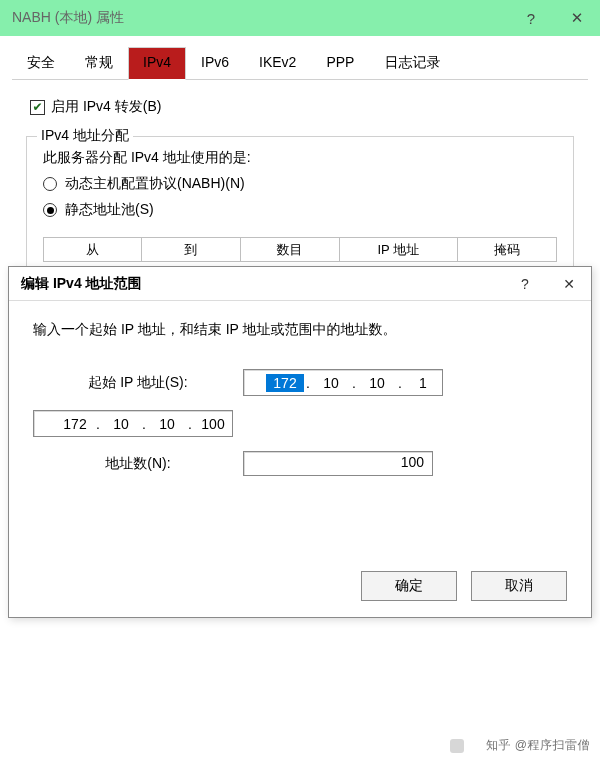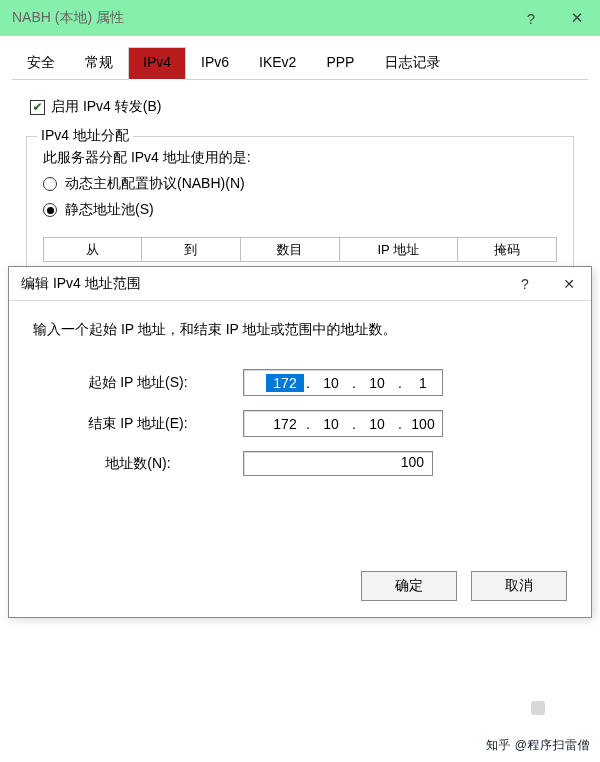--- a/index.html
+++ b/index.html
@@ -106,21 +106,21 @@
     background: #ffffff;
     border: 1px solid #8a8a8a;
     box-shadow: 2px 2px 8px rgba(0,0,0,0.15);
   }
   .dialog .dlg-titlebar {
     display: flex; align-items: center; justify-content: space-between;
     height: 34px;
     padding: 0 0 0 12px;
     border-bottom: 1px solid #dcdcdc;
   }
-  .dlg-titlebar .title { font-size: 14px; }
+  .dlg-titlebar .title { font-size: 14px; font-weight: bold; }
   .dlg-titlebar .controls { display: flex; }
   .dlg-titlebar .btn {
     width: 44px; height: 34px;
     display: flex; align-items: center; justify-content: center;
     color: #333;
   }
   .dlg-body { padding: 20px 24px 12px 24px; }
   .dlg-msg { margin-bottom: 30px; }
   .formrow {
     display: flex; align-items: center;
@@ -159,24 +159,23 @@
     border: 1px solid #8a8a8a;
     background: #f3f3f3;
     display: flex; align-items: center; justify-content: center;
     padding: 0 14px;
   }
 
   .watermark {
     position: absolute;
     right: 10px; bottom: 8px;
     font-size: 12px;
-    color: #0f172a;
+    color: #737373;
     display: flex; align-items: center; gap: 22px;
     letter-spacing: 0.5px;
-    flex-direction: column;
   }
   .watermark .z {
     width: 14px; height: 14px; border-radius: 3px;
     background: #d7d7d7;
     display:inline-block;
   }
 </style>
 </head>
 <body>
 
@@ -246,21 +245,20 @@
           <span class="dot">.</span>
         <span class="oct">10</span>
           <span class="dot">.</span>
         <span class="oct">10</span>
           <span class="dot">.</span>
         <span class="oct">1</span>
       </div>
     </div>
 
     <div class="formrow">
-      <label>结束 IP 地址(E):</label>
       <div class="ipbox">
         <span class="oct">172</span>
           <span class="dot">.</span>
         <span class="oct">10</span>
           <span class="dot">.</span>
         <span class="oct">10</span>
           <span class="dot">.</span>
         <span class="oct">100</span>
       </div>
     </div>

